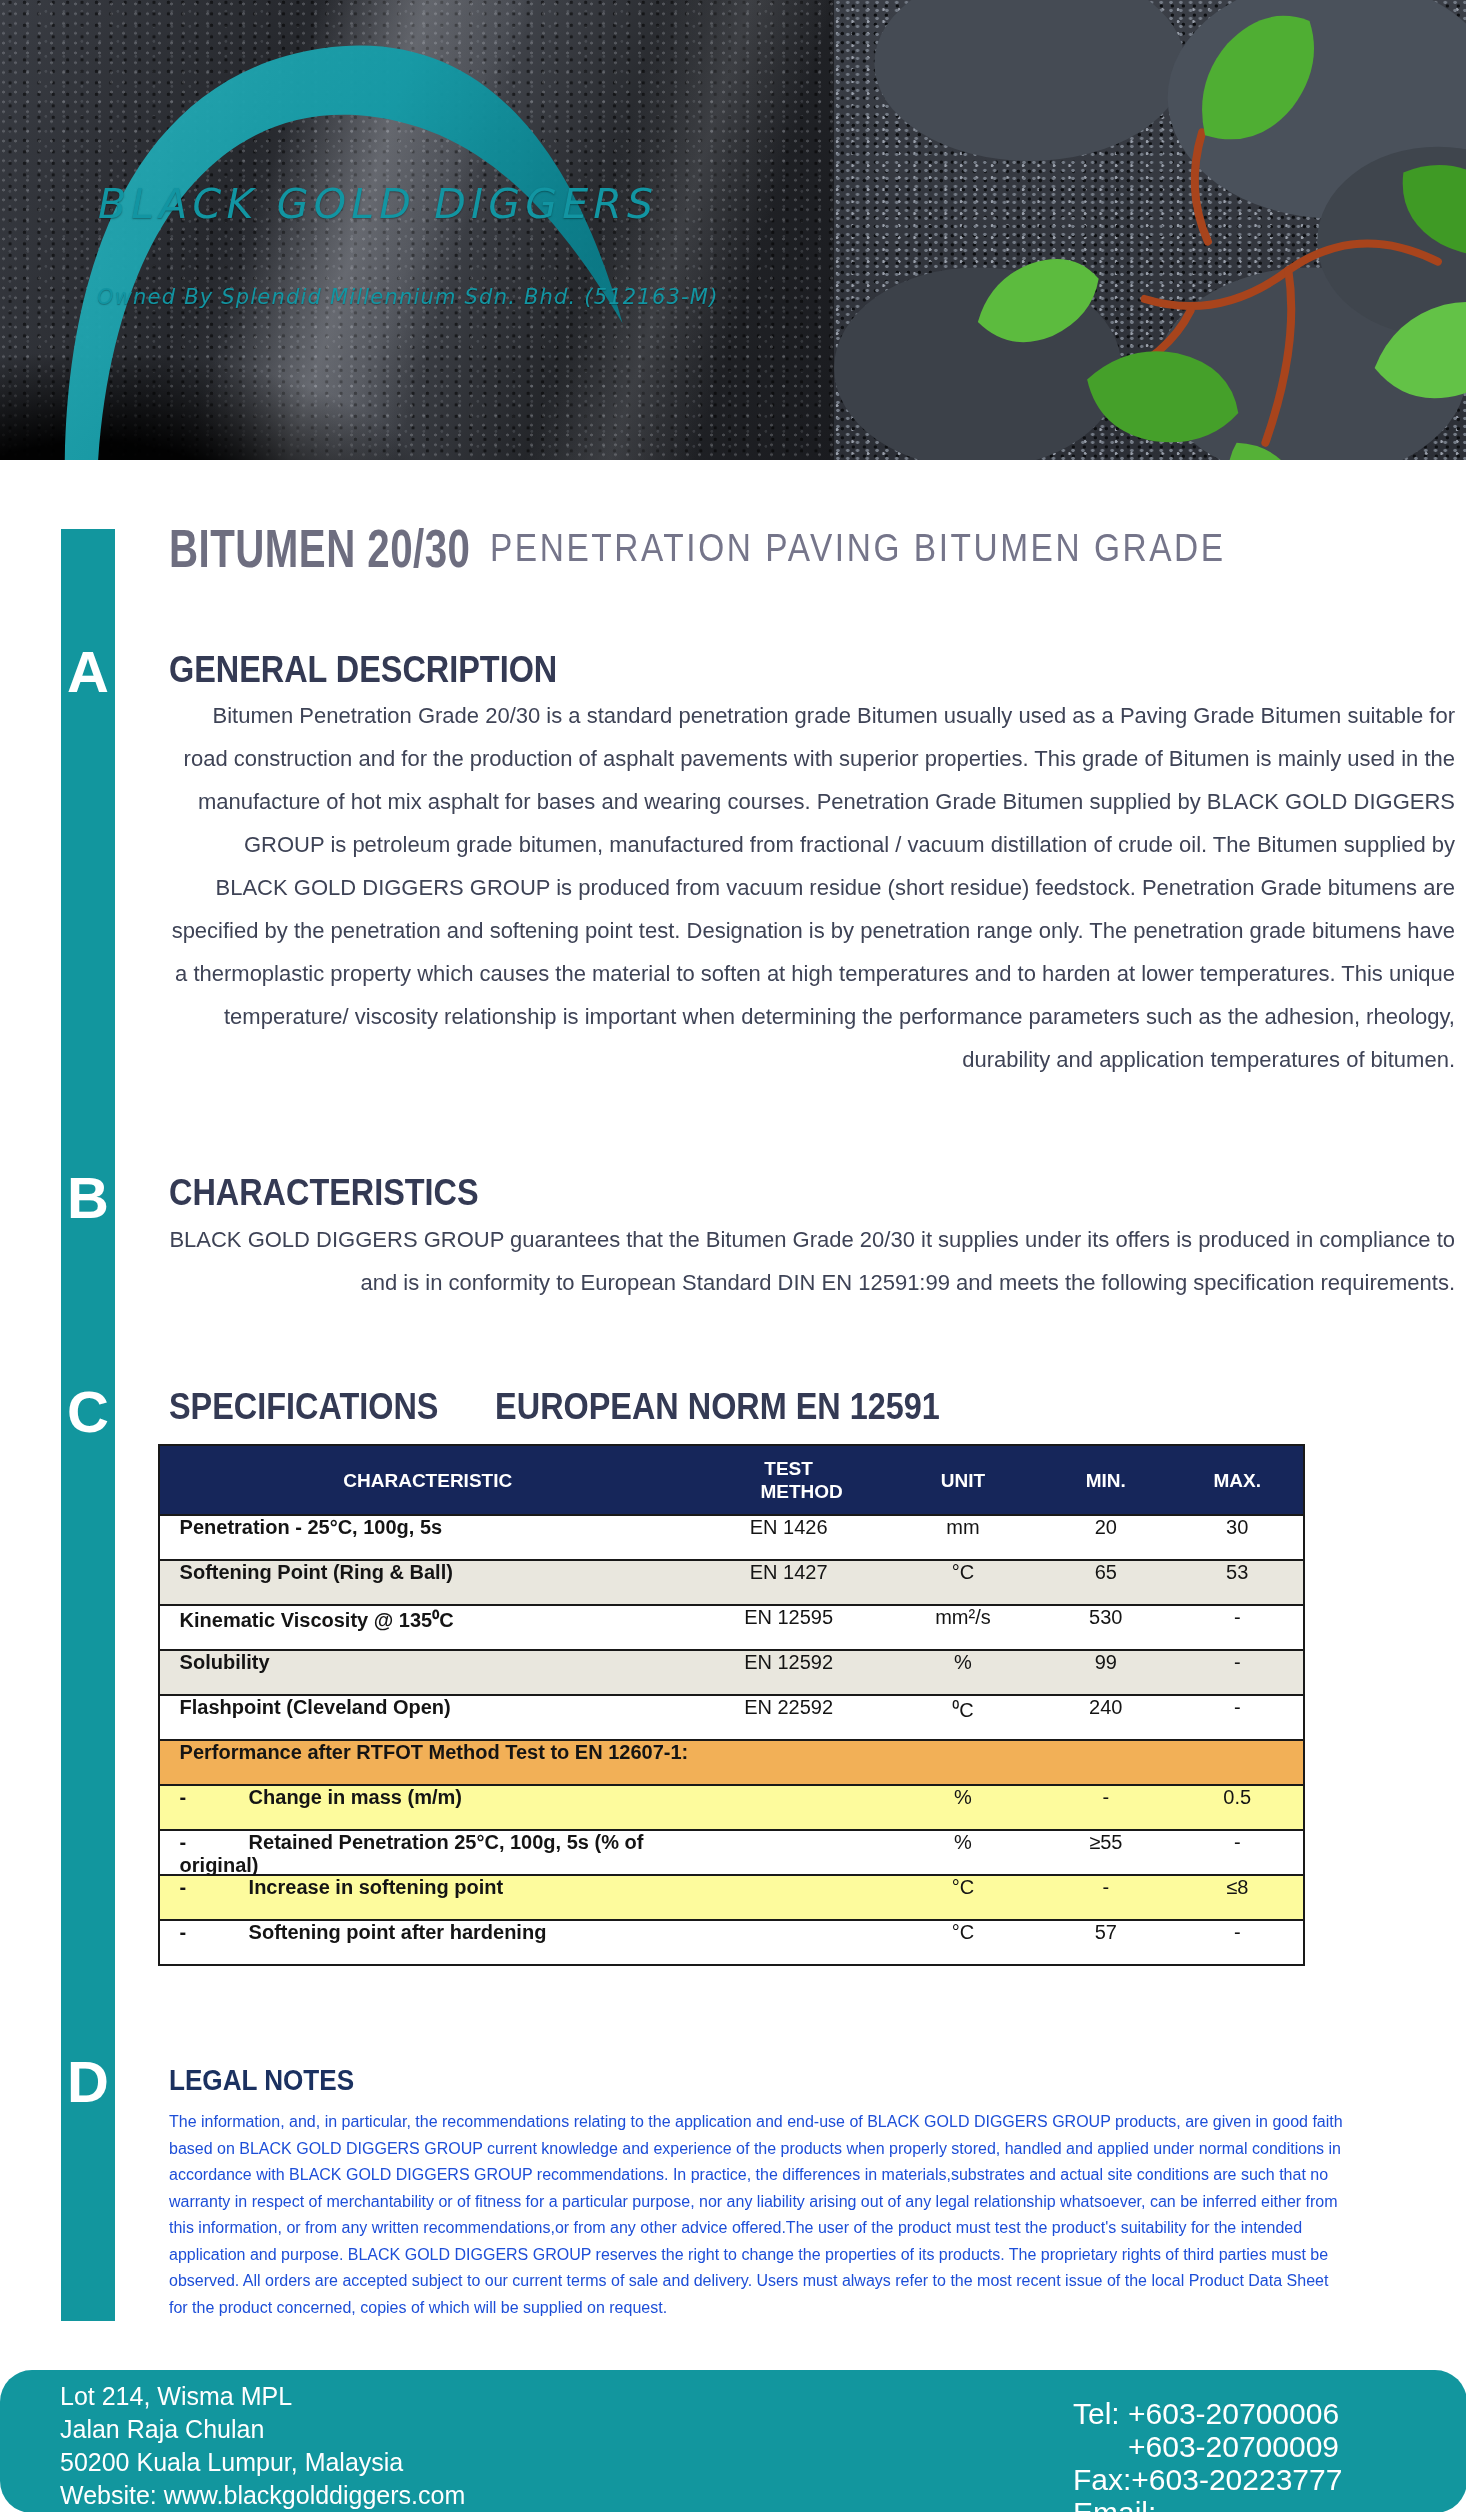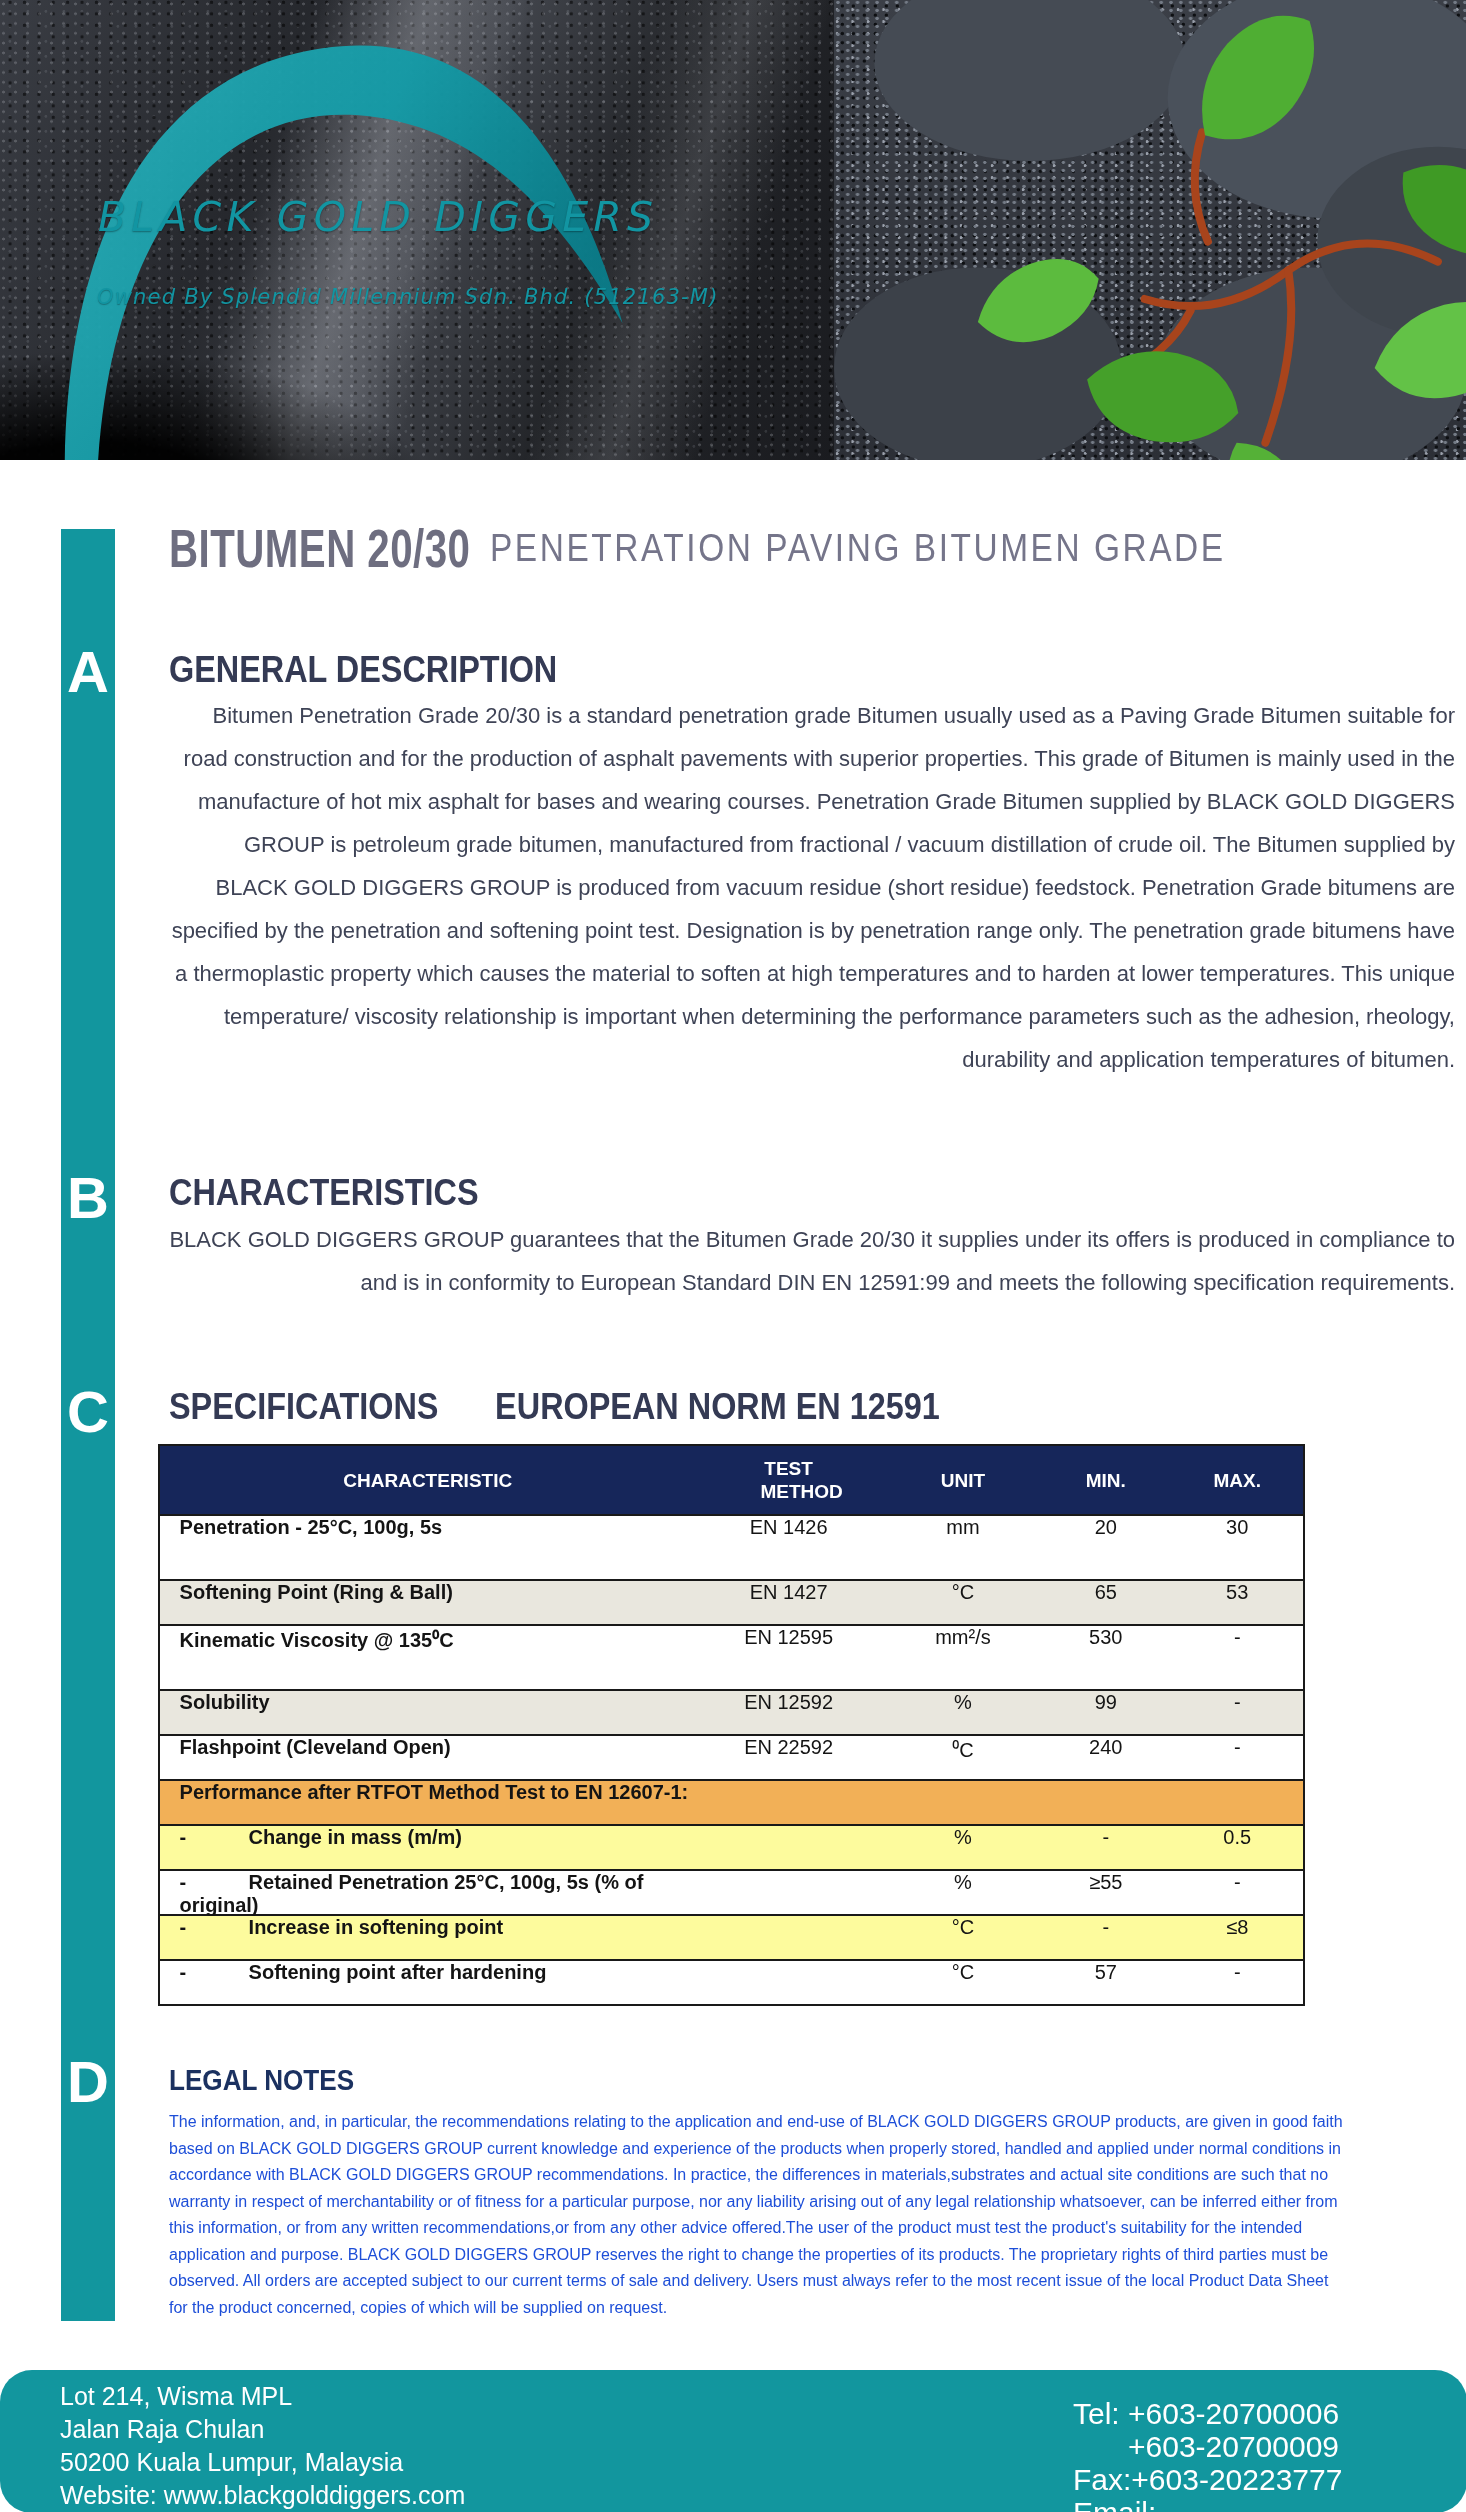--- a/index.html
+++ b/index.html
@@ -38,21 +38,21 @@
     position:absolute;right:0;top:0;width:633px;height:460px;
     background-image:
       radial-gradient(circle at 40% 30%, #747b86 1.4px, transparent 2px),
       radial-gradient(circle at 75% 65%, #0d0f12 1.4px, transparent 2px),
       radial-gradient(circle at 20% 80%, #9aa0ab 1.2px, transparent 1.7px),
       linear-gradient(180deg,#3b3f47 0%,#2c2f36 100%);
     background-size:9.8px 8px,11px 9.2px,15.5px 12px,100% 100%;
   }
   .hero svg{position:absolute;left:0;top:0;}
   .brand{
-    position:absolute;left:98px;top:193px;width:690px;
+    position:absolute;left:98px;top:180px;width:690px;
     color:#1295a2;font-family:"DejaVu Sans", sans-serif;font-style:italic;
     font-size:41px;letter-spacing:5.2px;white-space:nowrap;
     text-shadow:0 1.2px 1.7px rgba(0,0,0,0.35);
   }
   .tagline{
     position:absolute;left:97px;top:285px;width:690px;
     color:#1295a2;font-family:"DejaVu Sans", sans-serif;font-style:italic;
     font-size:21px;letter-spacing:1.2px;white-space:nowrap;
     text-shadow:0 1.2px 1.2px rgba(0,0,0,0.3);
   }
@@ -109,21 +109,21 @@
     display:flex;align-items:flex-start;height:43px;border-top:2.9px solid var(--border-dark);
     color:#141414;font-size:20px;
   }
   .cell{box-sizing:border-box;text-align:center;}
   .c1{width:46.5%;text-align:left;padding-left:19.6px;font-weight:bold;}
   .thead .c1{text-align:center;padding-left:4px;font-weight:bold;}
   .c2{width:17%;} .c3{width:13.5%;} .c4{width:11.5%;} .c5{width:11.5%;}
   .thead .c2{padding:0 69px;}
   .trow .c2,.trow .c3,.trow .c4,.trow .c5{font-weight:normal;}
   .cspan{width:100%;text-align:left;padding-left:19.6px;font-weight:bold;}
-  .bg-white{background:#ffffff;} .bg-beige{background:var(--beige);margin-top:20px;}
+  .bg-white{background:#ffffff;} .bg-beige{background:var(--beige);}
   .bg-orange{background:var(--orange);} .bg-yellow{background:var(--yellow);}
   .dash{display:inline-block;width:69px;}
   
   .footer{position:absolute;left:0;top:2370px;width:1467px;height:143px;background:var(--teal);color:#ffffff;border-radius:32px;}
   .footer-left{position:absolute;left:60px;top:10.4px;font-size:25px;line-height:33px;}
   .footer-right{position:absolute;left:1073px;top:27px;font-size:30px;line-height:33px;}
   .tel2{padding-left:55px;}
   [data-interactable]{cursor:default;}
 </style>
 </head>

